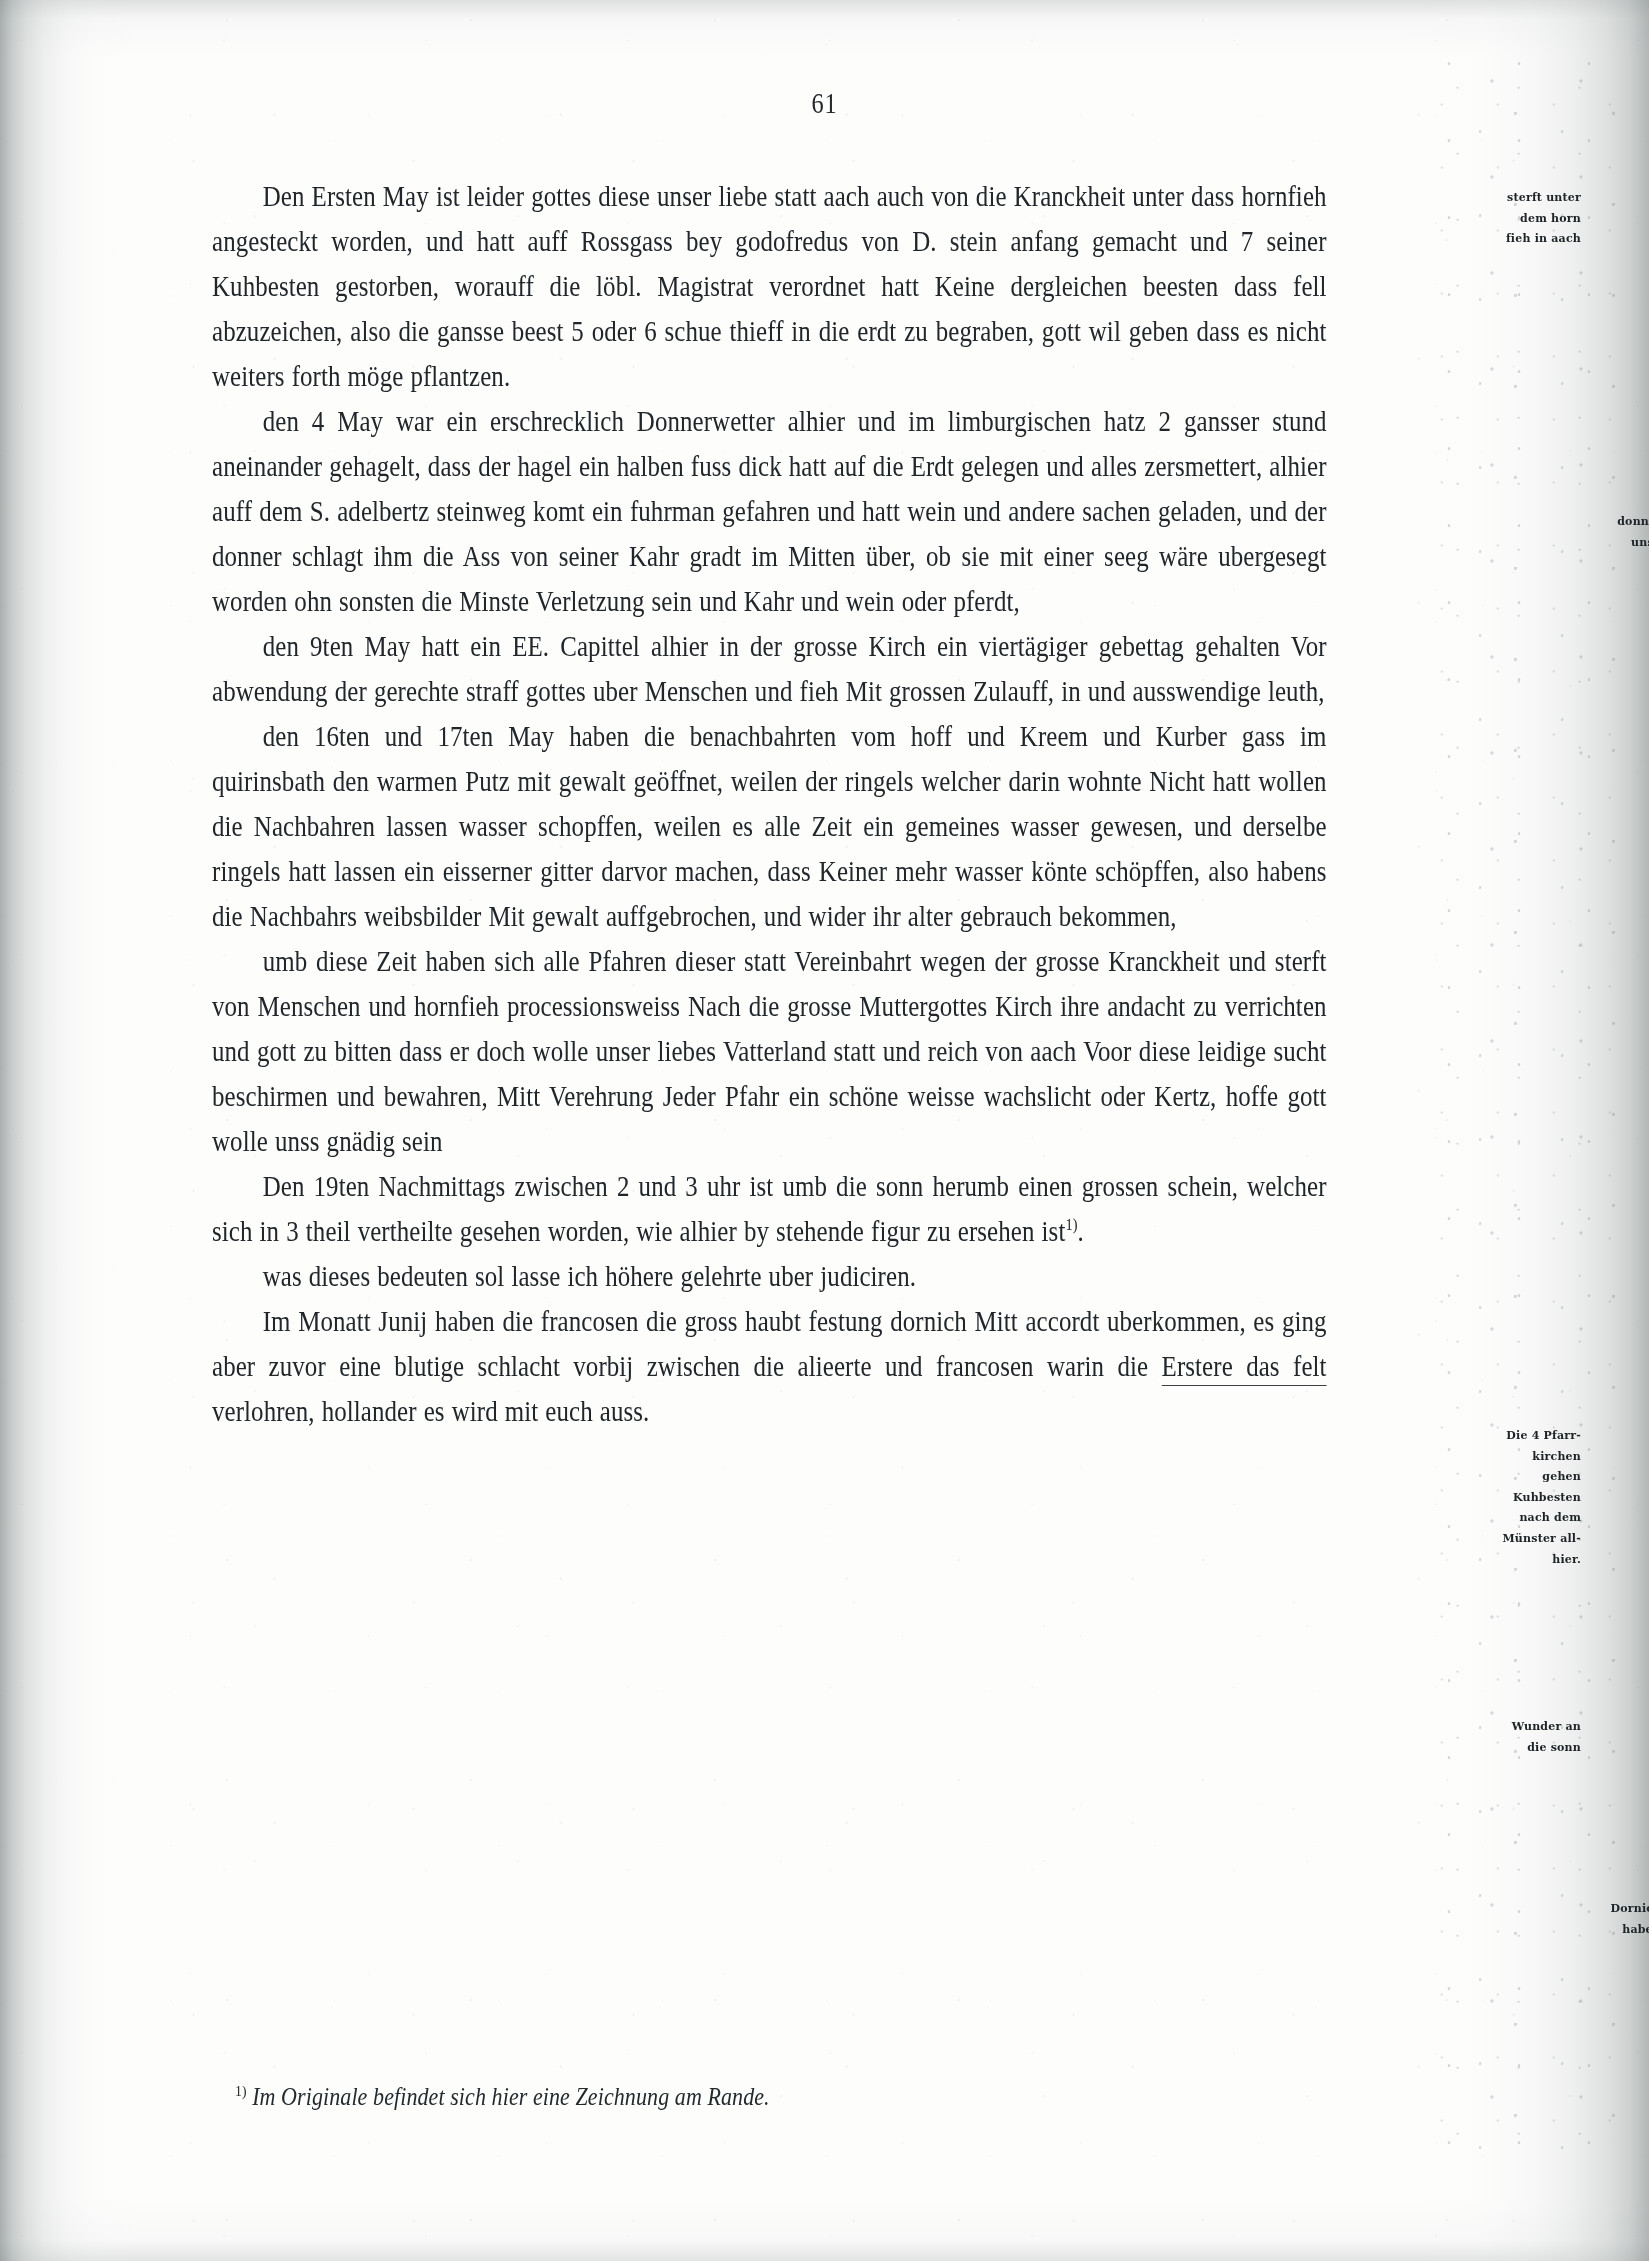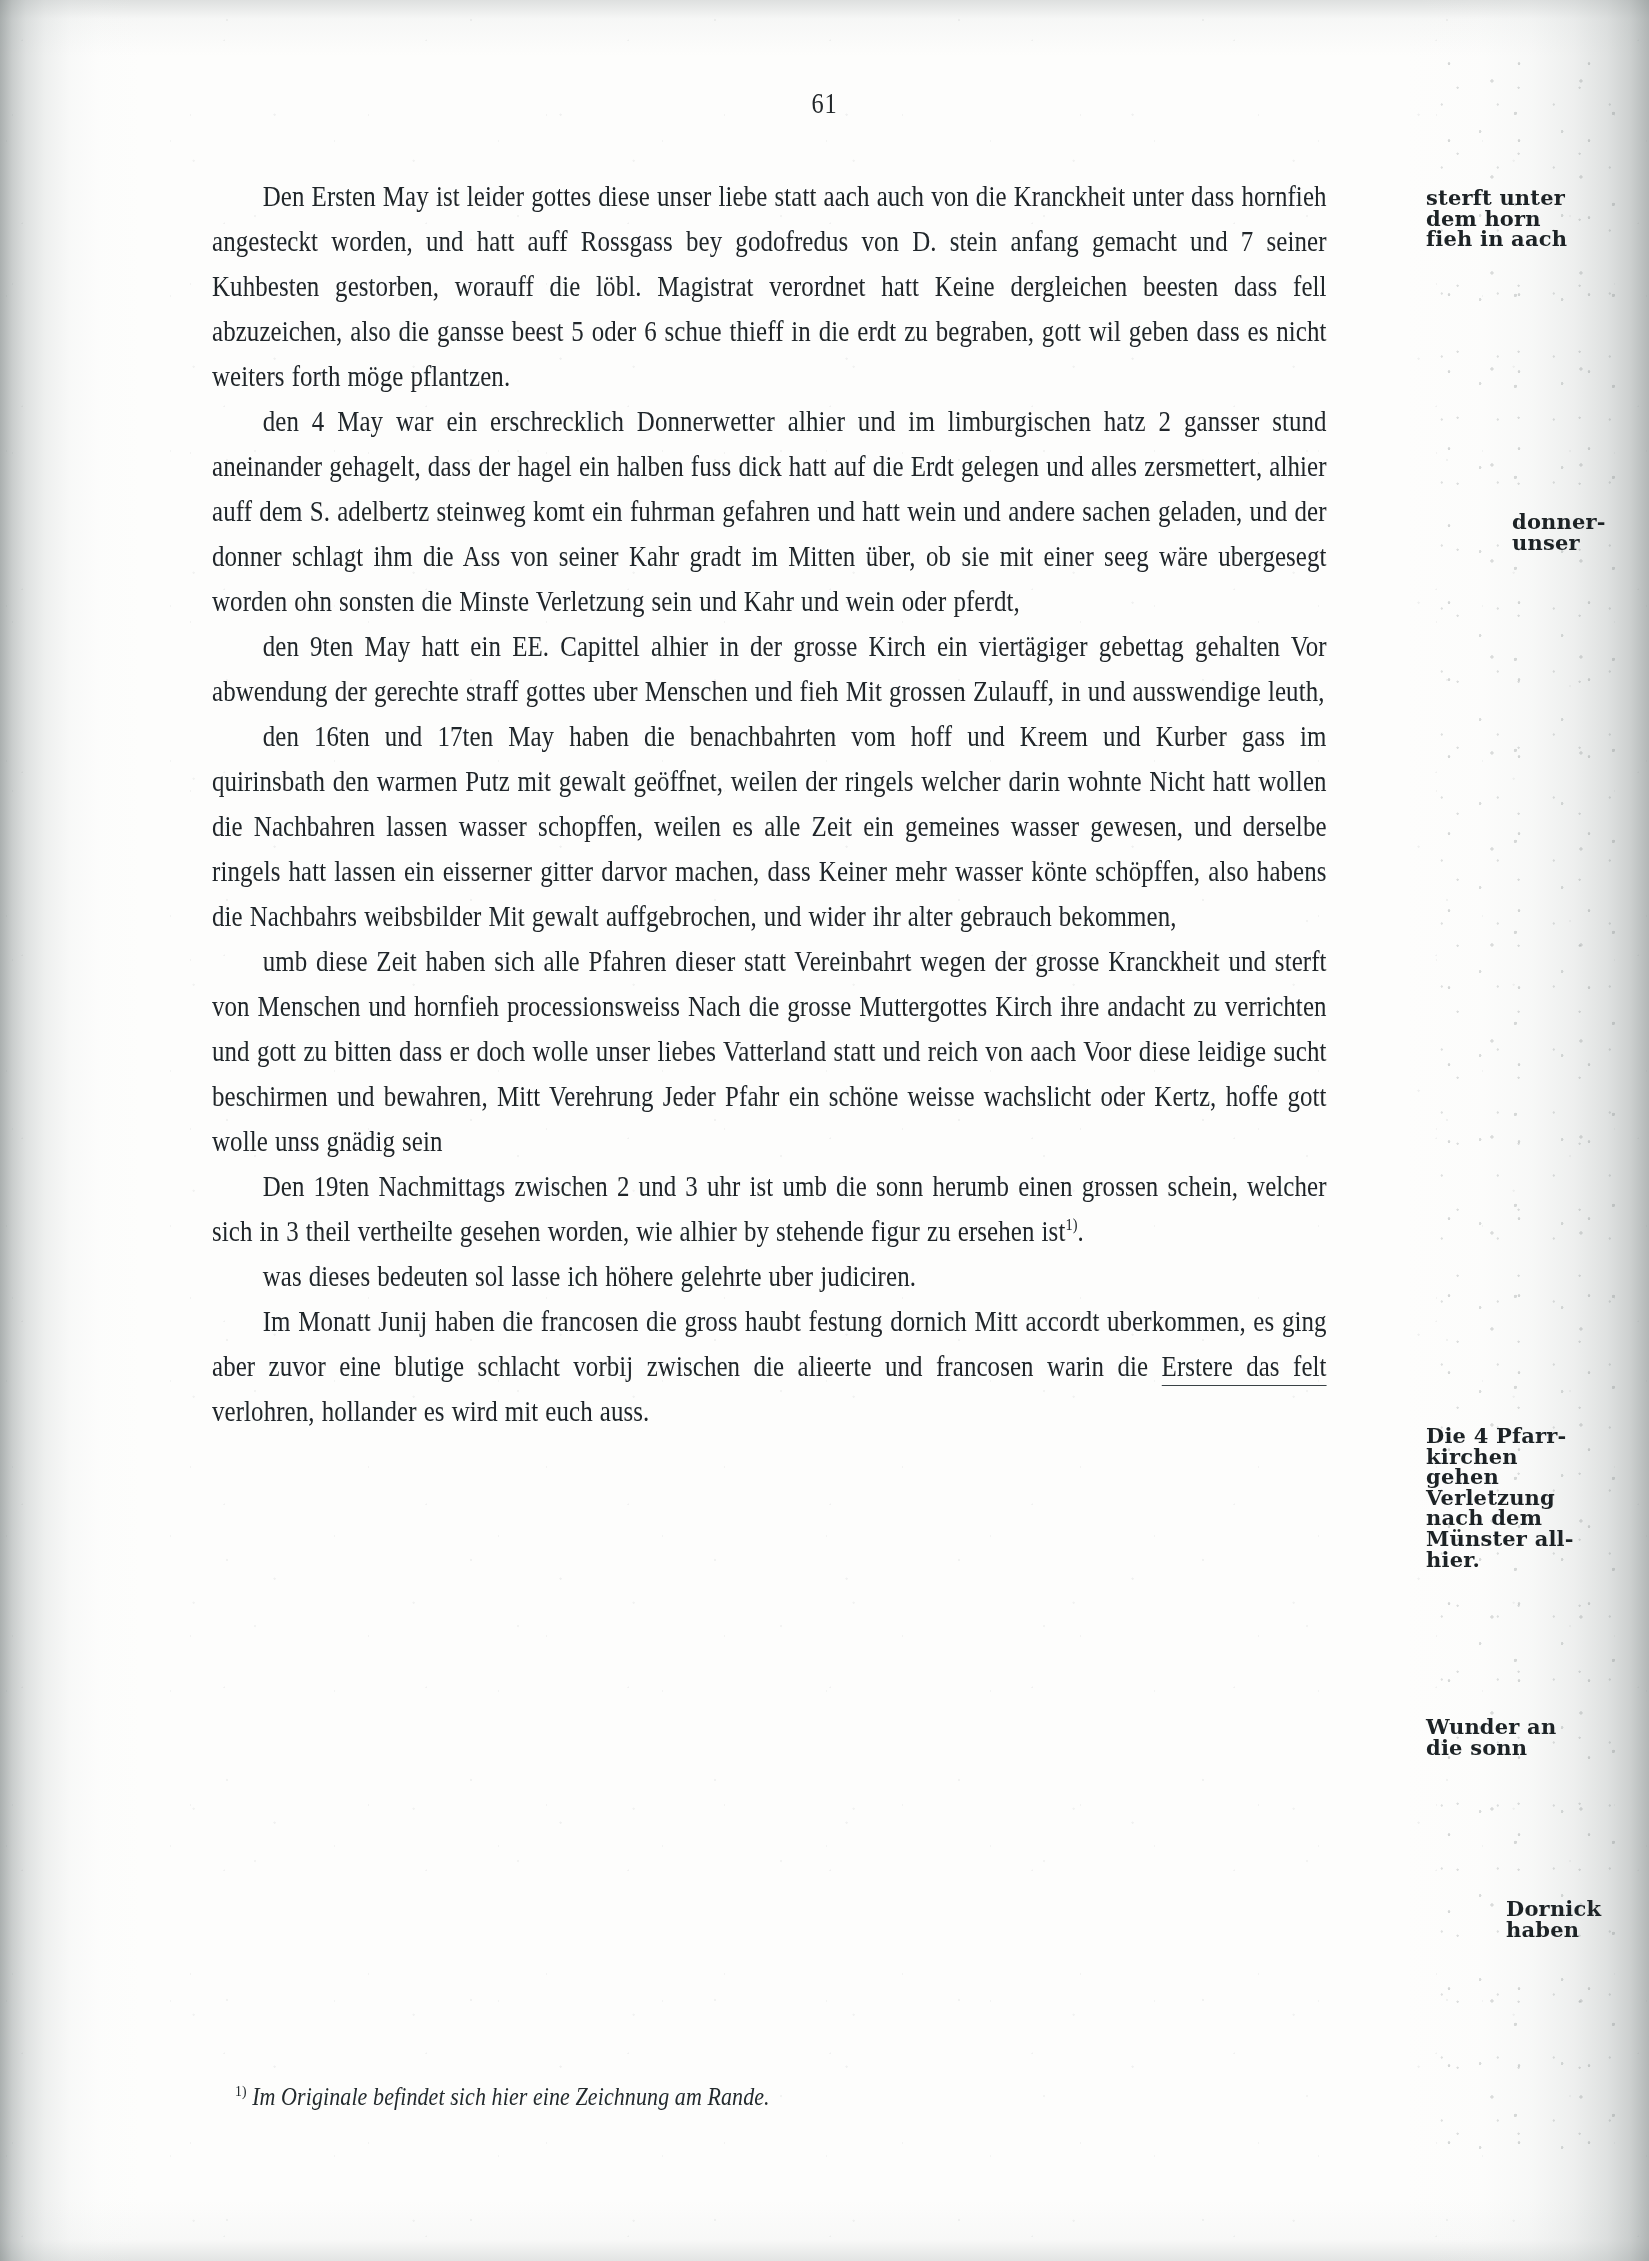--- a/index.html
+++ b/index.html
@@ -140,24 +140,24 @@
   
   .underline-run {
     border-bottom: 1.4px solid #3a4246;
     padding-bottom: 3.3px;
   }
 
   
   .marginalia {
     position: absolute;
     font-family: "DejaVu Serif", serif;
-    font-size: 21px;
+    font-size: 11px;
     line-height: 20.6px;
     color: #1d2326;
-    text-align: left;
+    text-align: right;
     font-weight: 700;
     letter-spacing: 0.2px;
     width: 155px;
   }
   .marginalia span { display: block; white-space: nowrap; }
 
   
   .footnote {
     position: absolute;
     left: 235px;
@@ -223,21 +223,21 @@
 
     <div class="marginalia" style="left:1512px; top:512px;">
       <span>donner-</span>
       <span>unser</span>
     </div>
 
     <div class="marginalia" style="left:1426px; top:1426px;">
       <span>Die 4 Pfarr-</span>
       <span>kirchen</span>
       <span>gehen</span>
-      <span>Verletzung</span>
+      <span>Kuhbesten</span>
       <span>nach dem</span>
       <span>Münster all-</span>
       <span>hier.</span>
     </div>
 
     <div class="marginalia" style="left:1426px; top:1717px;">
       <span>Wunder an</span>
       <span>die sonn</span>
     </div>
 

